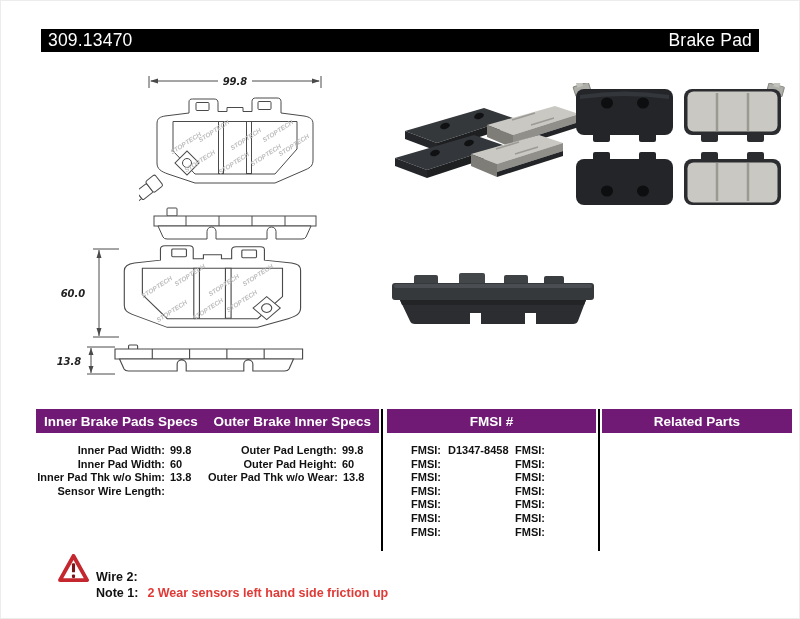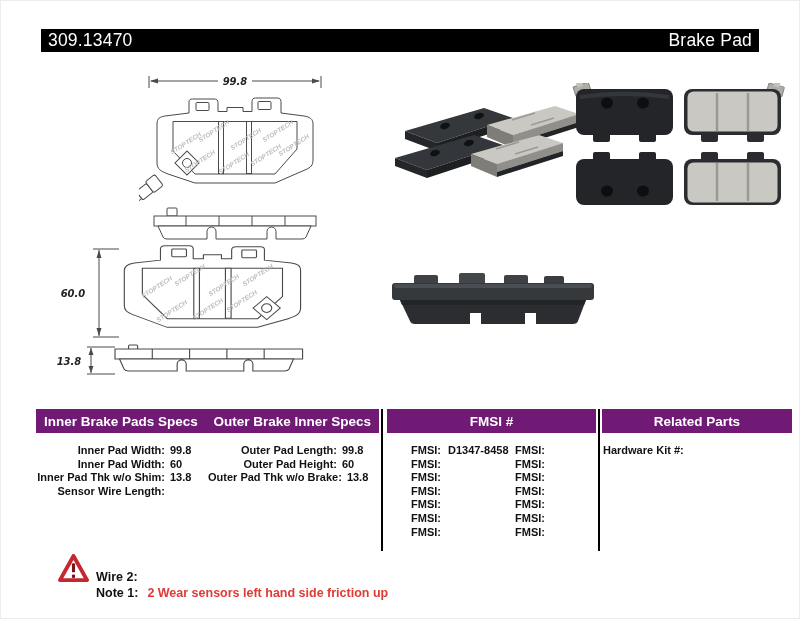--- a/index.html
+++ b/index.html
@@ -286,21 +286,21 @@
   <div class="col" id="outer-col">
     <div class="spec-row">
       <span class="spec-label">Outer Pad Length:</span>
       <span class="spec-value">99.8</span>
     </div>
     <div class="spec-row">
       <span class="spec-label">Outer Pad Height:</span>
       <span class="spec-value">60</span>
     </div>
     <div class="spec-row">
-      <span class="spec-label">Outer Pad Thk w/o Brake:</span>
+      <span class="spec-label">Outer Pad Thk w/o Wear:</span>
       <span class="spec-value">13.8</span>
     </div>
   </div>
 
   <div class="col" id="fmsi-col1">
     <div class="fmsi-row">
         <span class="lbl">FMSI:</span>
         <span>D1347-8458</span>
       </div>
     <div class="fmsi-row">
@@ -353,26 +353,20 @@
     <div class="fmsi-row">
         <span class="lbl">FMSI:</span>
         <span></span>
       </div>
     <div class="fmsi-row">
         <span class="lbl">FMSI:</span>
         <span></span>
       </div>
   </div>
 
-  <div class="col" id="related-col">
-    <div class="rel-row">
-      <span class="lbl">Hardware Kit #:</span>
-      <span></span>
-    </div>
-  </div>
 
   <svg class="warning" viewBox="0 0 32 30">
     <path d="M16 2 L30 27 L2 27 Z" fill="#fff" stroke="#c4272e" stroke-width="4" stroke-linejoin="round"></path>
     <rect x="14.4" y="9.5" width="3.2" height="9.5" rx="1" fill="#7a1418"></rect>
     <rect x="14.4" y="21.3" width="3.2" height="3.6" rx="1" fill="#7a1418"></rect>
   </svg>
   <div class="note-row" id="note1">
     <span>Note 1:</span><span class="note-text-red">2 Wear sensors left hand side friction up</span>
   </div>
   <div class="note-row" id="note2">

